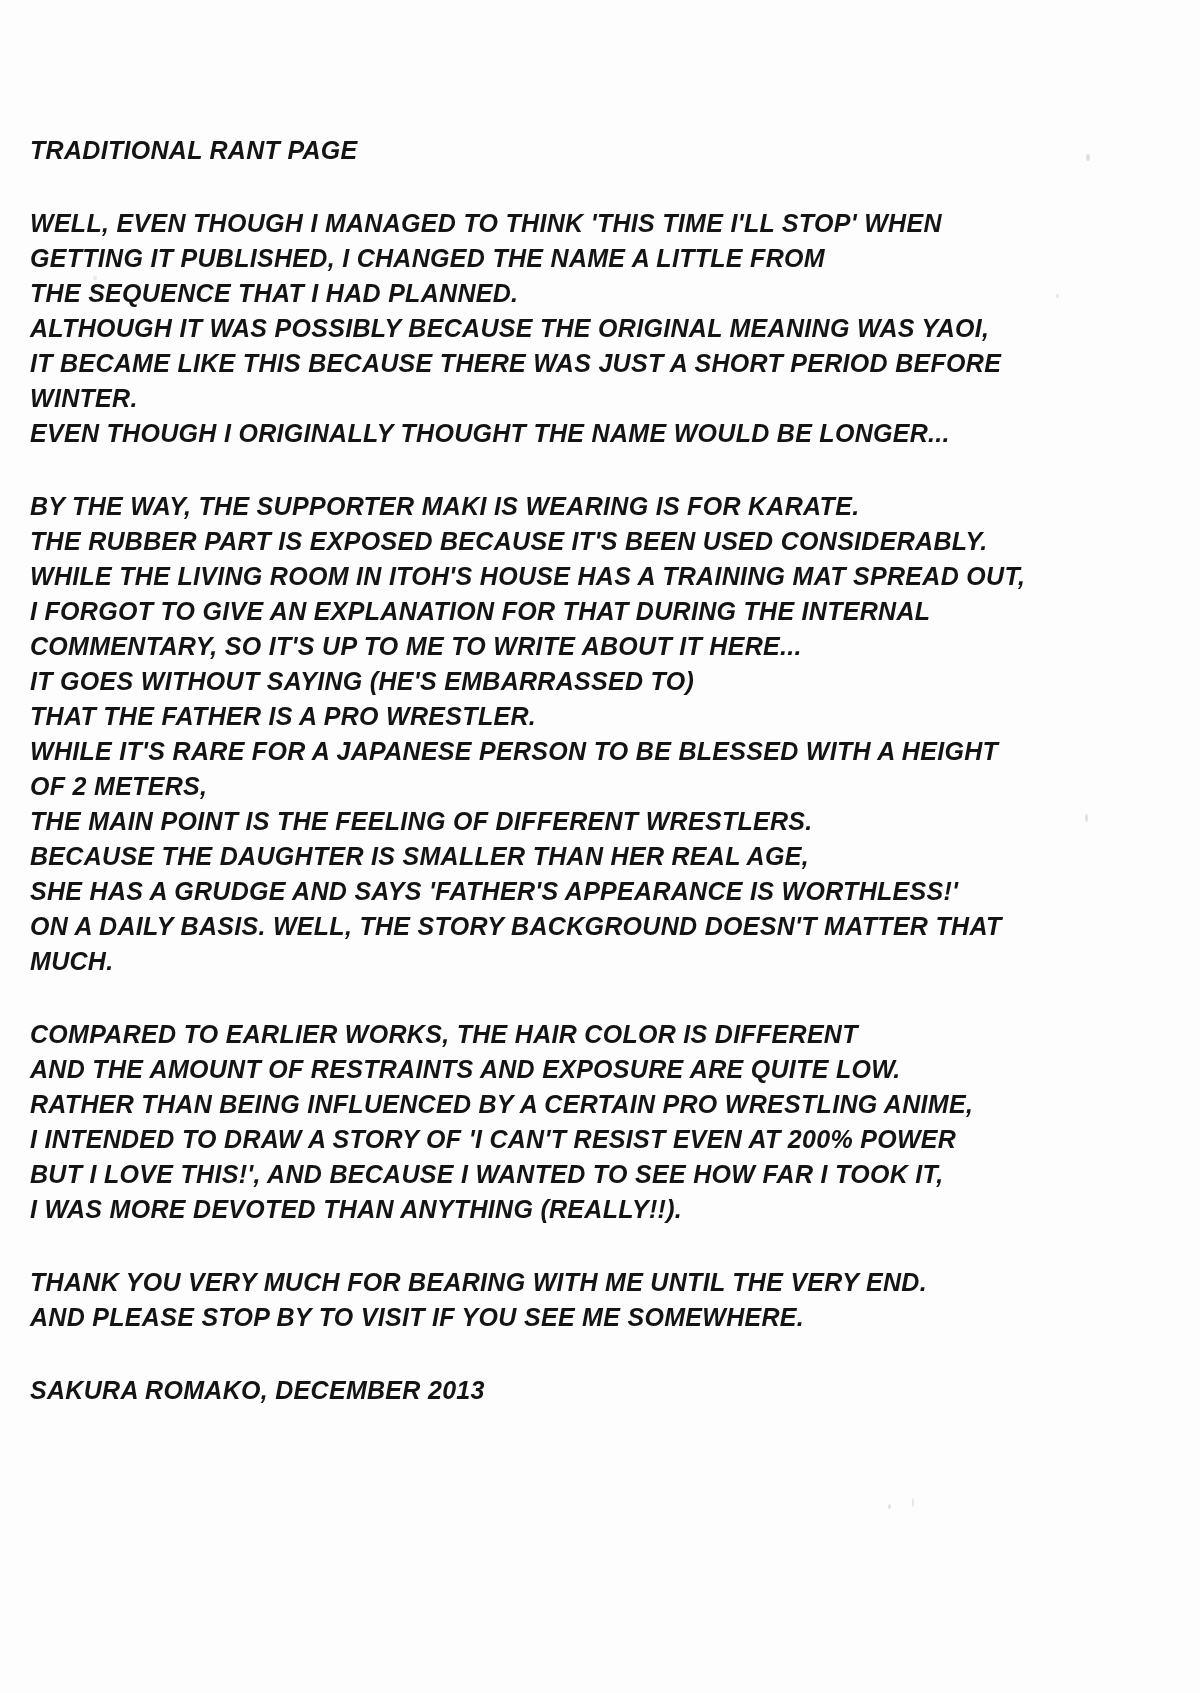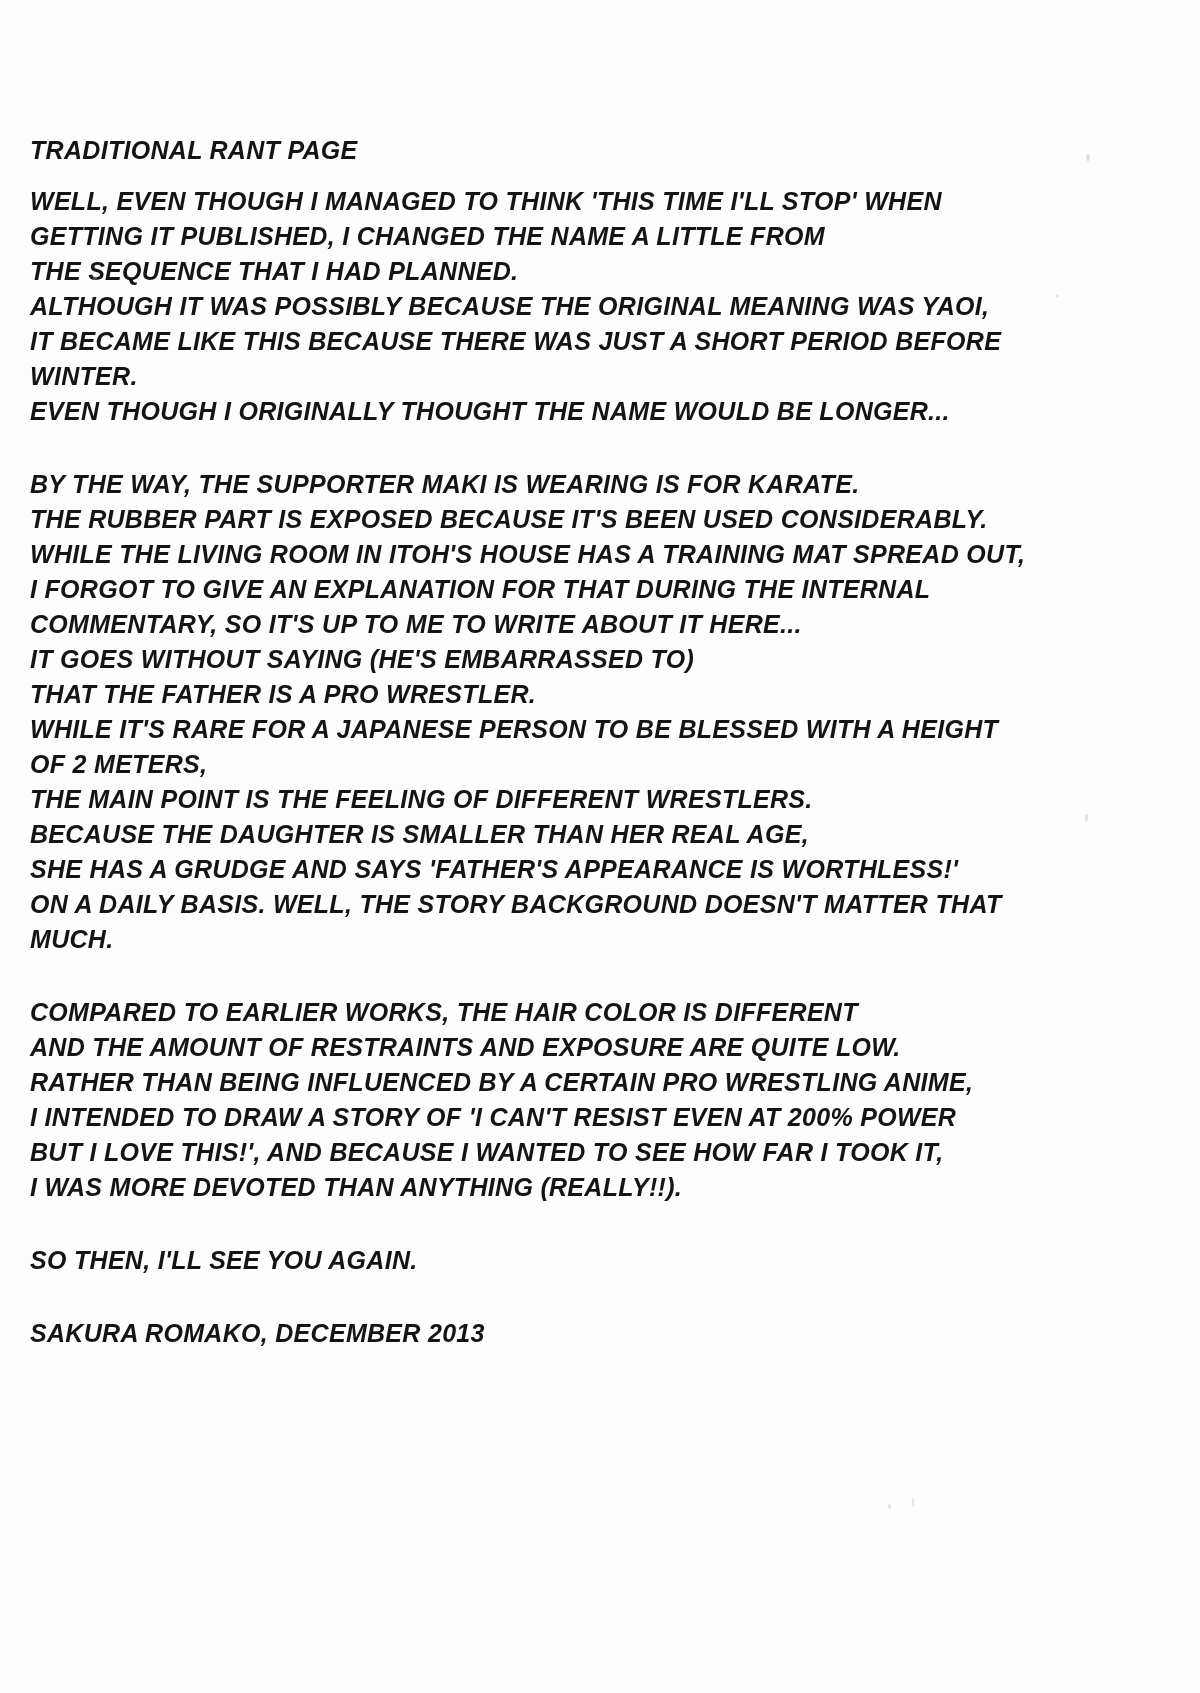--- a/index.html
+++ b/index.html
@@ -17,21 +17,21 @@
     padding: 133px 28px 0 30px;
     font-family: "Liberation Sans", sans-serif;
     font-weight: 700;
     font-style: italic;
     font-size: 25px;
     line-height: 35px;
     letter-spacing: 0.3px;
     overflow: hidden;
   }
   .title {
-    margin: 0 0 16px 0;
+    margin: 0 0 38px 0;
     font-size: 25px;
     font-weight: 700;
   }
   .para {
     margin: 0 0 38px 0;
     white-space: pre-line;
   }
   .signature {
     margin-top: 24px;
     margin-bottom: 0;
@@ -79,22 +79,23 @@
 ON A DAILY BASIS. WELL, THE STORY BACKGROUND DOESN'T MATTER THAT
 MUCH.</p>
 
   <p class="para">COMPARED TO EARLIER WORKS, THE HAIR COLOR IS DIFFERENT
 AND THE AMOUNT OF RESTRAINTS AND EXPOSURE ARE QUITE LOW.
 RATHER THAN BEING INFLUENCED BY A CERTAIN PRO WRESTLING ANIME,
 I INTENDED TO DRAW A STORY OF 'I CAN'T RESIST EVEN AT 200% POWER
 BUT I LOVE THIS!', AND BECAUSE I WANTED TO SEE HOW FAR I TOOK IT,
 I WAS MORE DEVOTED THAN ANYTHING (REALLY!!).</p>
 
+  <p class="para">THANK YOU VERY MUCH FOR BEARING WITH ME UNTIL THE VERY END.
+AND PLEASE STOP BY TO VISIT IF YOU SEE ME SOMEWHERE.</p>
 
-  <p class="para">SO THEN, I'LL SEE YOU AGAIN.</p>
 
   <p class="para signature">SAKURA ROMAKO, DECEMBER 2013</p>
 
   <span class="speck speck-1"></span>
   <span class="speck speck-2"></span>
   <span class="speck speck-3"></span>
   <span class="speck speck-4"></span>
   <span class="speck speck-5"></span>
   <span class="speck speck-6"></span>
 </main>

